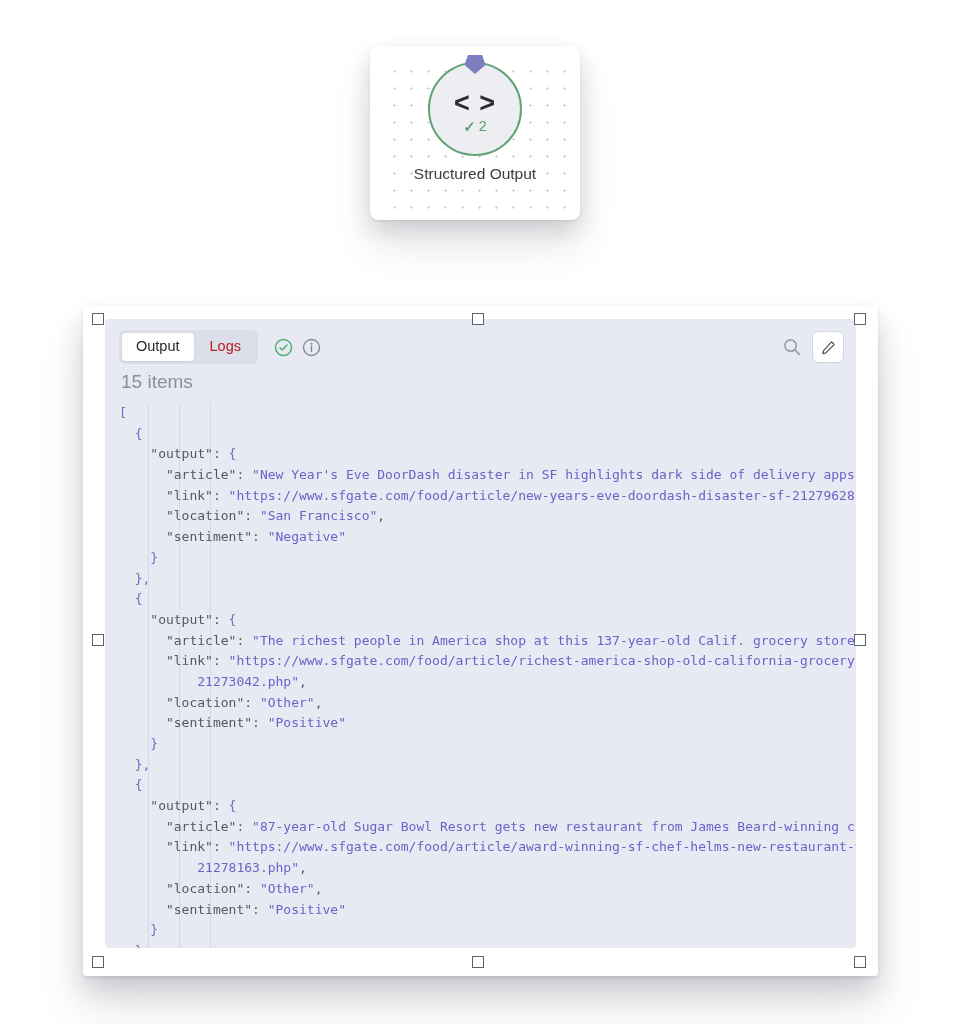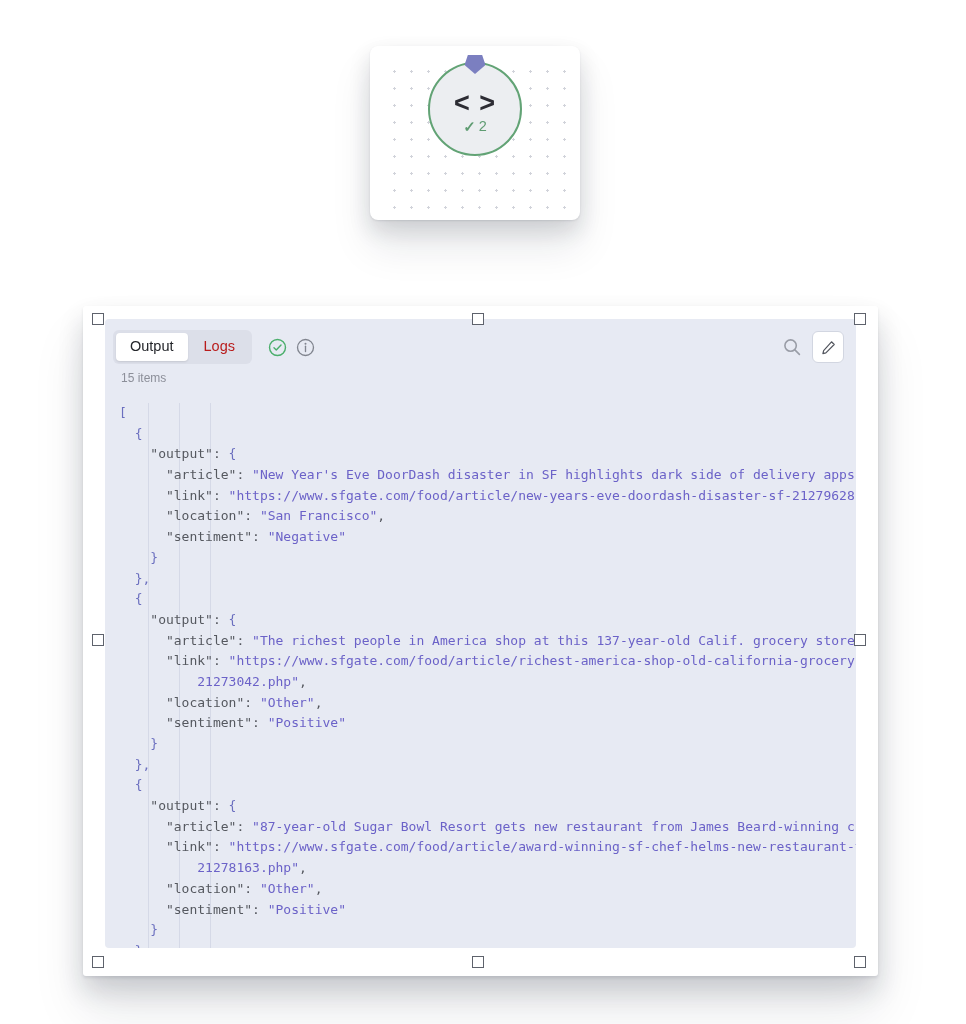--- a/index.html
+++ b/index.html
@@ -109,21 +109,21 @@
     background: #e7eaf3;
     border-radius: 4px;
     overflow: hidden;
   }
 
   
   .toolbar {
     height: 56px;
     display: flex;
     align-items: center;
-    padding: 0 12px 0 8px;
+    padding: 0 12px 0 14px;
     gap: 10px;
   }
   .seg {
     display: inline-flex;
     background: #dcdfe9;
     border-radius: 6px;
     padding: 3px;
     gap: 2px;
   }
   .seg button {
@@ -153,21 +153,21 @@
     border-radius: 6px;
     display: flex; align-items: center; justify-content: center;
     cursor: pointer;
     padding: 0;
   }
   .pencil-btn svg { width: 15px; height: 15px; }
 
   
   .items-count {
     padding: 0 0 0 16px;
-    font-size: 12px;
+    font-size: 19px;
     color: #8c8f99;
     margin-top: -4px;
     margin-bottom: 10px;
   }
 
   
   .code-area {
     position: absolute;
     left: 0; right: 0;
     top: 84px; bottom: 0;
@@ -205,20 +205,21 @@
       <div class="node-connector"></div>
       <div class="node-glyph">&lt; &gt;</div>
       <div class="node-status">
         <span class="chk">✓</span>
         <span>2</span>
       </div>
     </div>
   </div>
 
   <div class="node-label">
+    <div>Structured Output</div>
   </div>
 </div>
 
 <div id="output-panel">
   <div class="panel-inner">
 
     <div class="toolbar">
 
       <div class="seg">
         <button class="active">Output</button>

